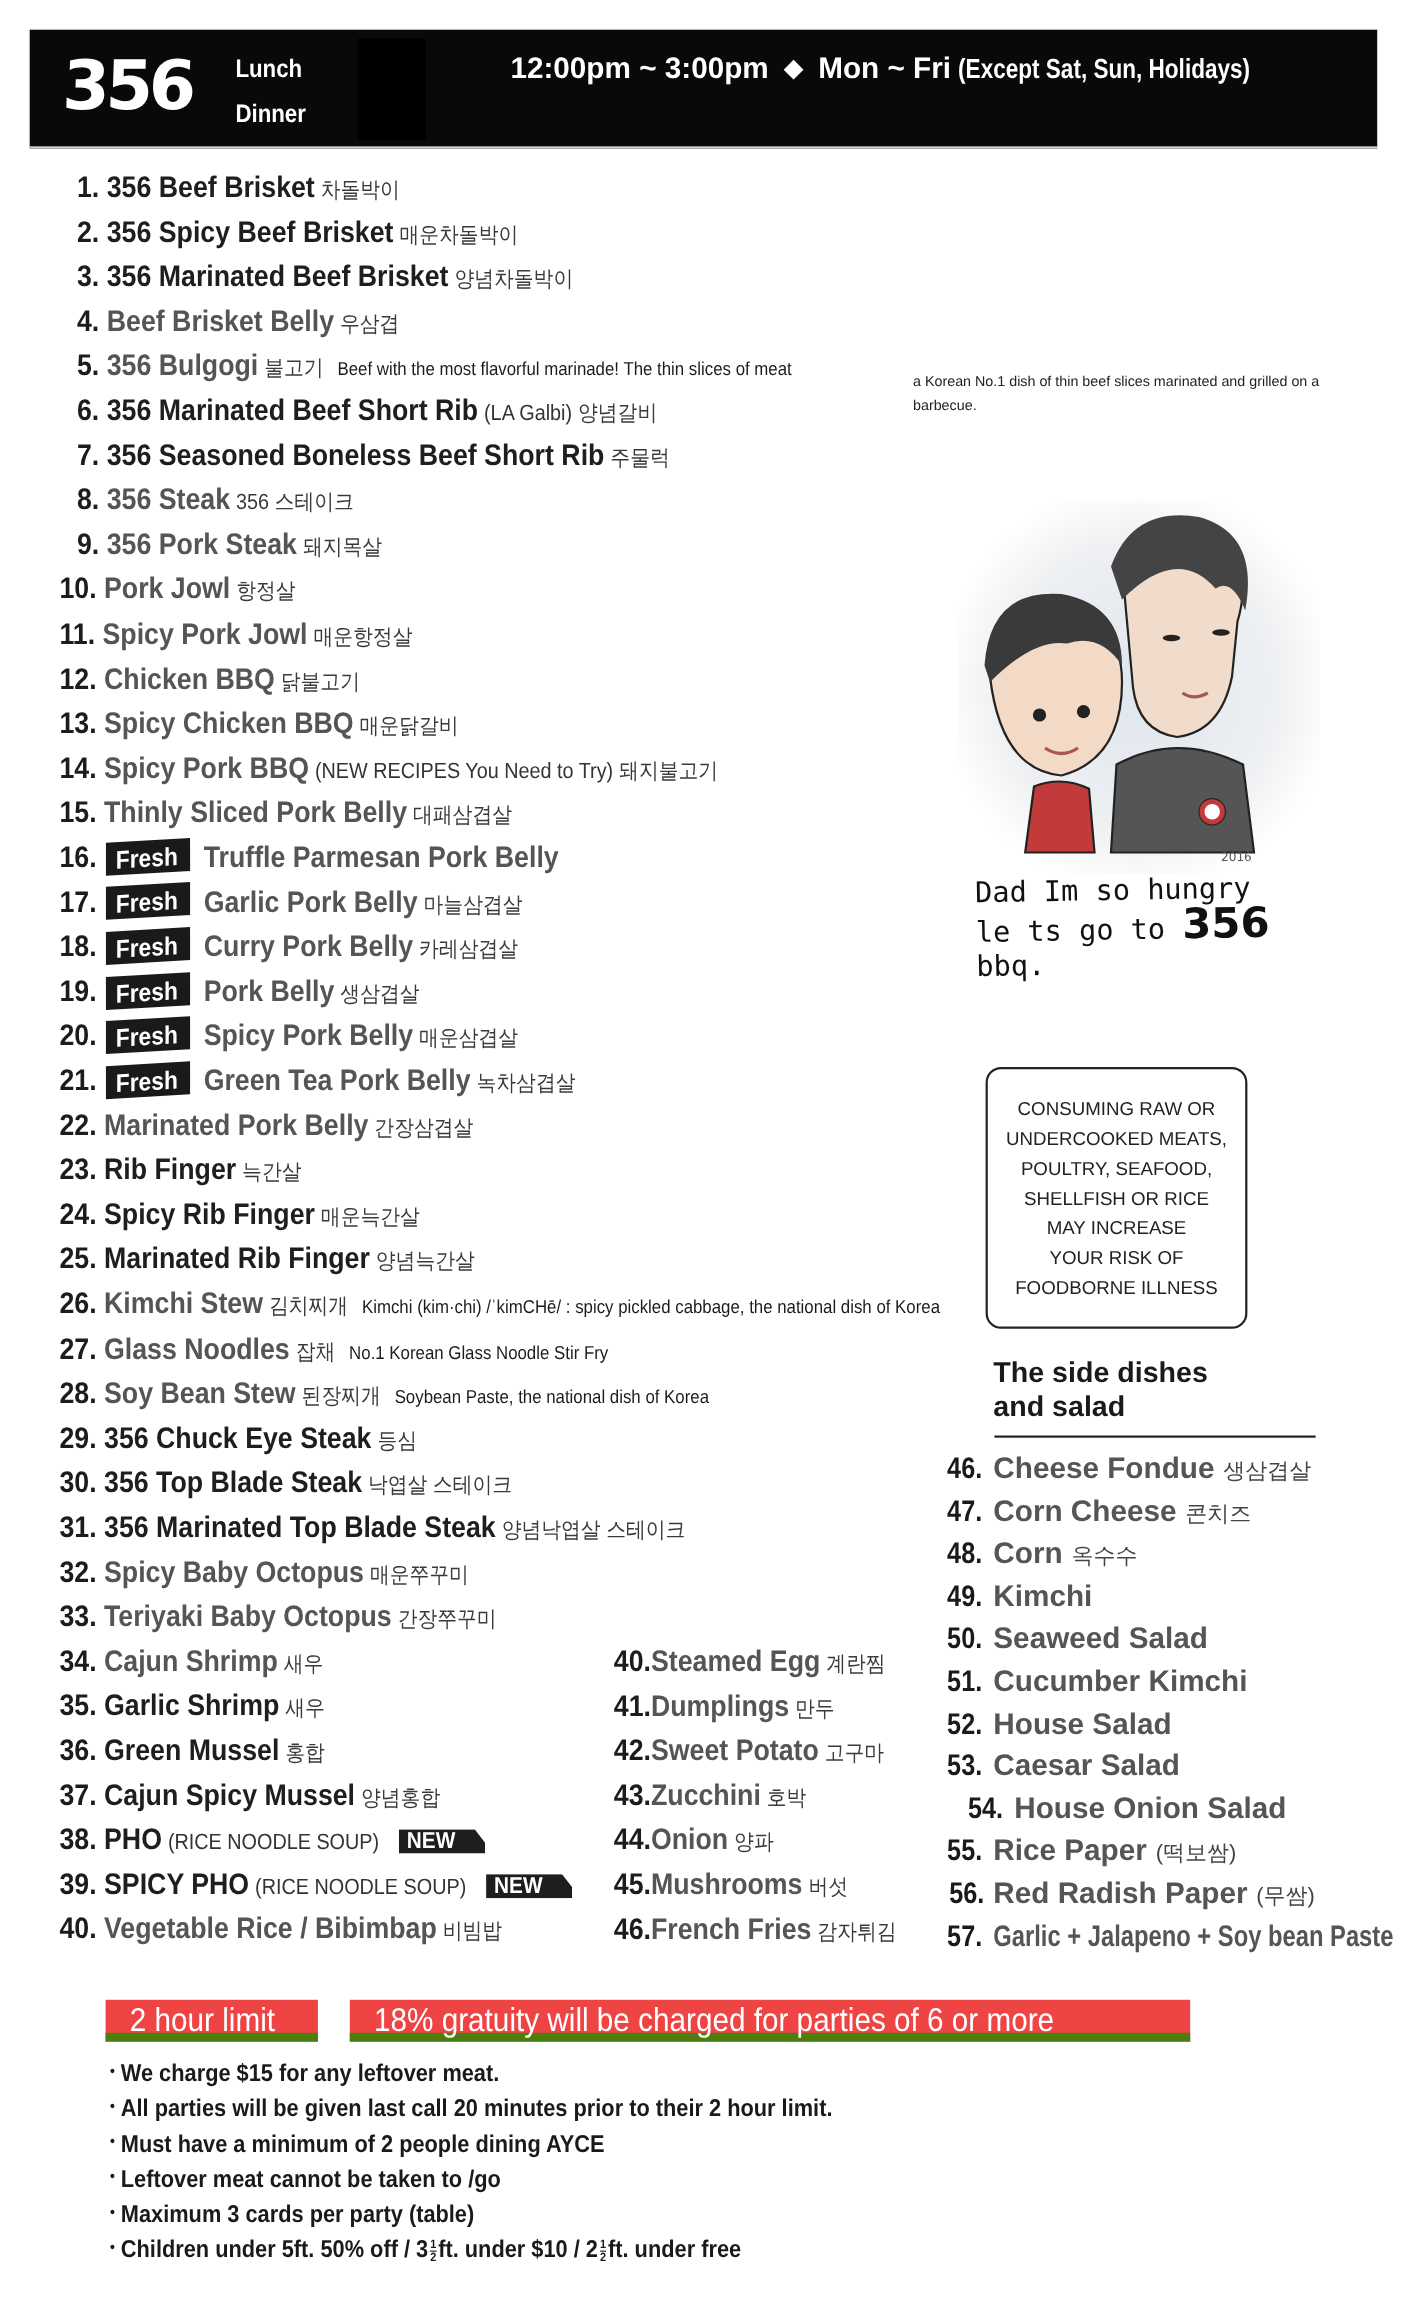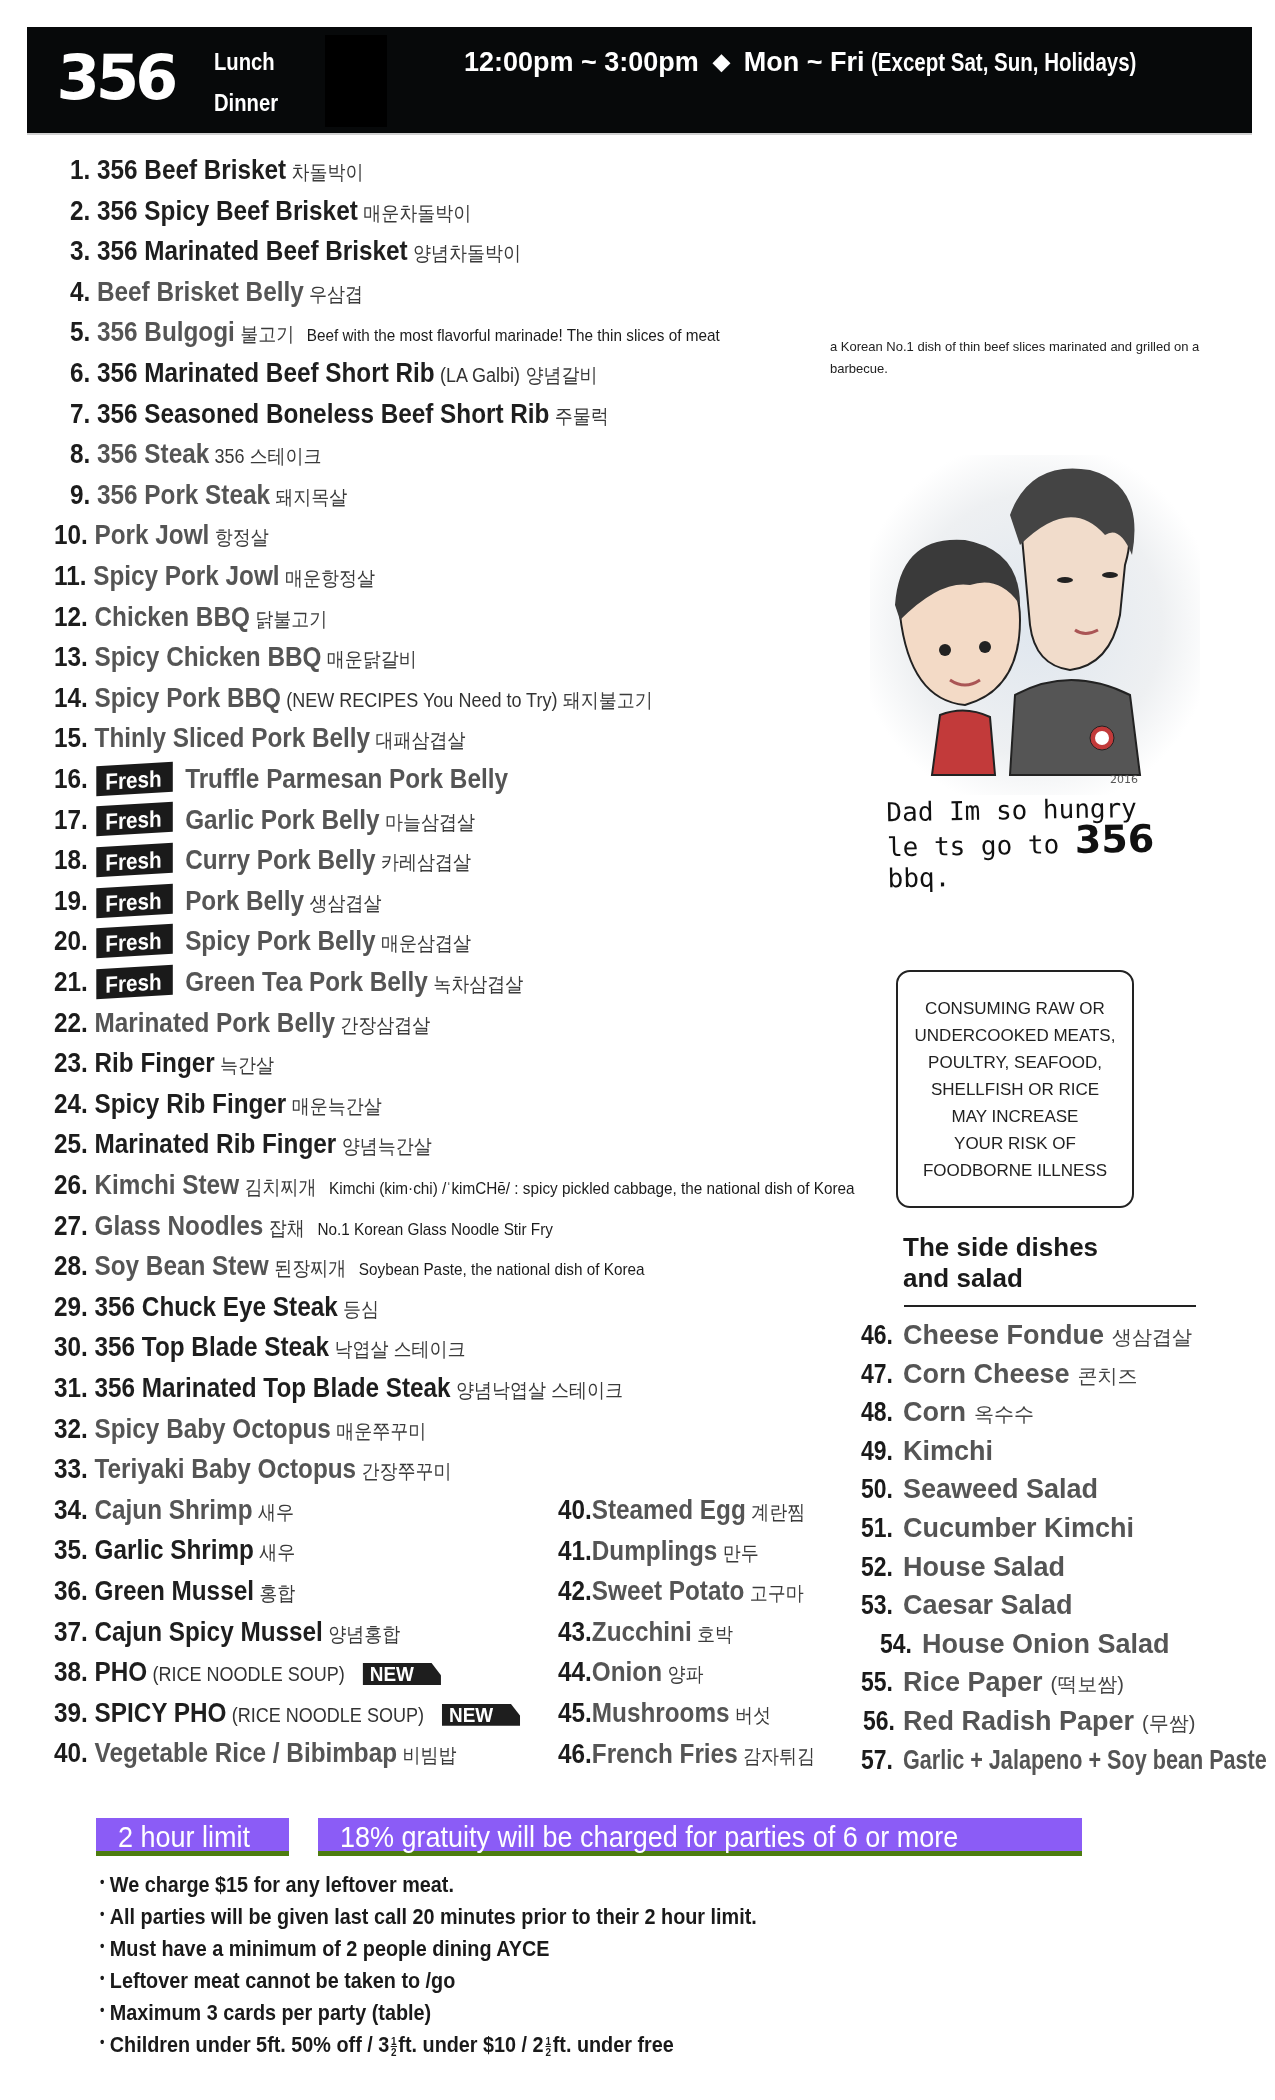--- a/index.html
+++ b/index.html
@@ -48,21 +48,21 @@
   
   .side-head { position: absolute; left: 903px; top: 1232px; font-size: 26px; line-height: 31px; font-weight: bold; color: #1a1a1a; }
   .side-rule { position: absolute; left: 904px; top: 1305px; width: 292px; height: 2px; background: #222; }
   .side { position: absolute; white-space: nowrap; font-size: 27px; line-height: 32px; font-weight: bold; }
   .side .num { color: #1a1a1a; display: inline-block; transform: scaleX(0.85); transform-origin: left; width: 42px; }
   .side .name { color: #555; }
   .side .kr { font-size: 20px; color: #444; font-weight: normal; margin-left: 8px; }
   .side .narrow { display: inline-block; transform: scaleX(0.8); transform-origin: left; }
 
   
-  .bar { position: absolute; top: 1818px; height: 38px; background: #8b5cf6; color: #fff; font-size: 30px; line-height: 38px; white-space: nowrap; border-bottom: 5px solid #4d7c0f; }
+  .bar { position: absolute; top: 1818px; height: 38px; background: #ef4444; color: #fff; font-size: 30px; line-height: 38px; white-space: nowrap; border-bottom: 8px solid #4d7c0f; }
   .bar span { display: inline-block; transform: scaleX(0.9); transform-origin: left; }
   .bar.limit { left: 96px; width: 193px; padding-left: 22px; }
   .bar.grat { left: 318px; width: 764px; padding-left: 22px; }
   .rules { position: absolute; left: 100px; top: 1870px; list-style: none; }
   .rules li { font-size: 22px; line-height: 29px; font-weight: bold; color: #1a1a1a; white-space: nowrap; transform: scaleX(0.9); transform-origin: left; }
   .rules li::before { content: "•"; font-size: 14px; margin-right: 6px; position: relative; top: -5px; }
   .frac { display: inline-flex; flex-direction: column; font-size: 11px; line-height: 10px; vertical-align: middle; text-align: center; margin: 0 2px; }
   .frac .bar-f { border-top: 1px solid #1a1a1a; }
 </style>
 </head>

